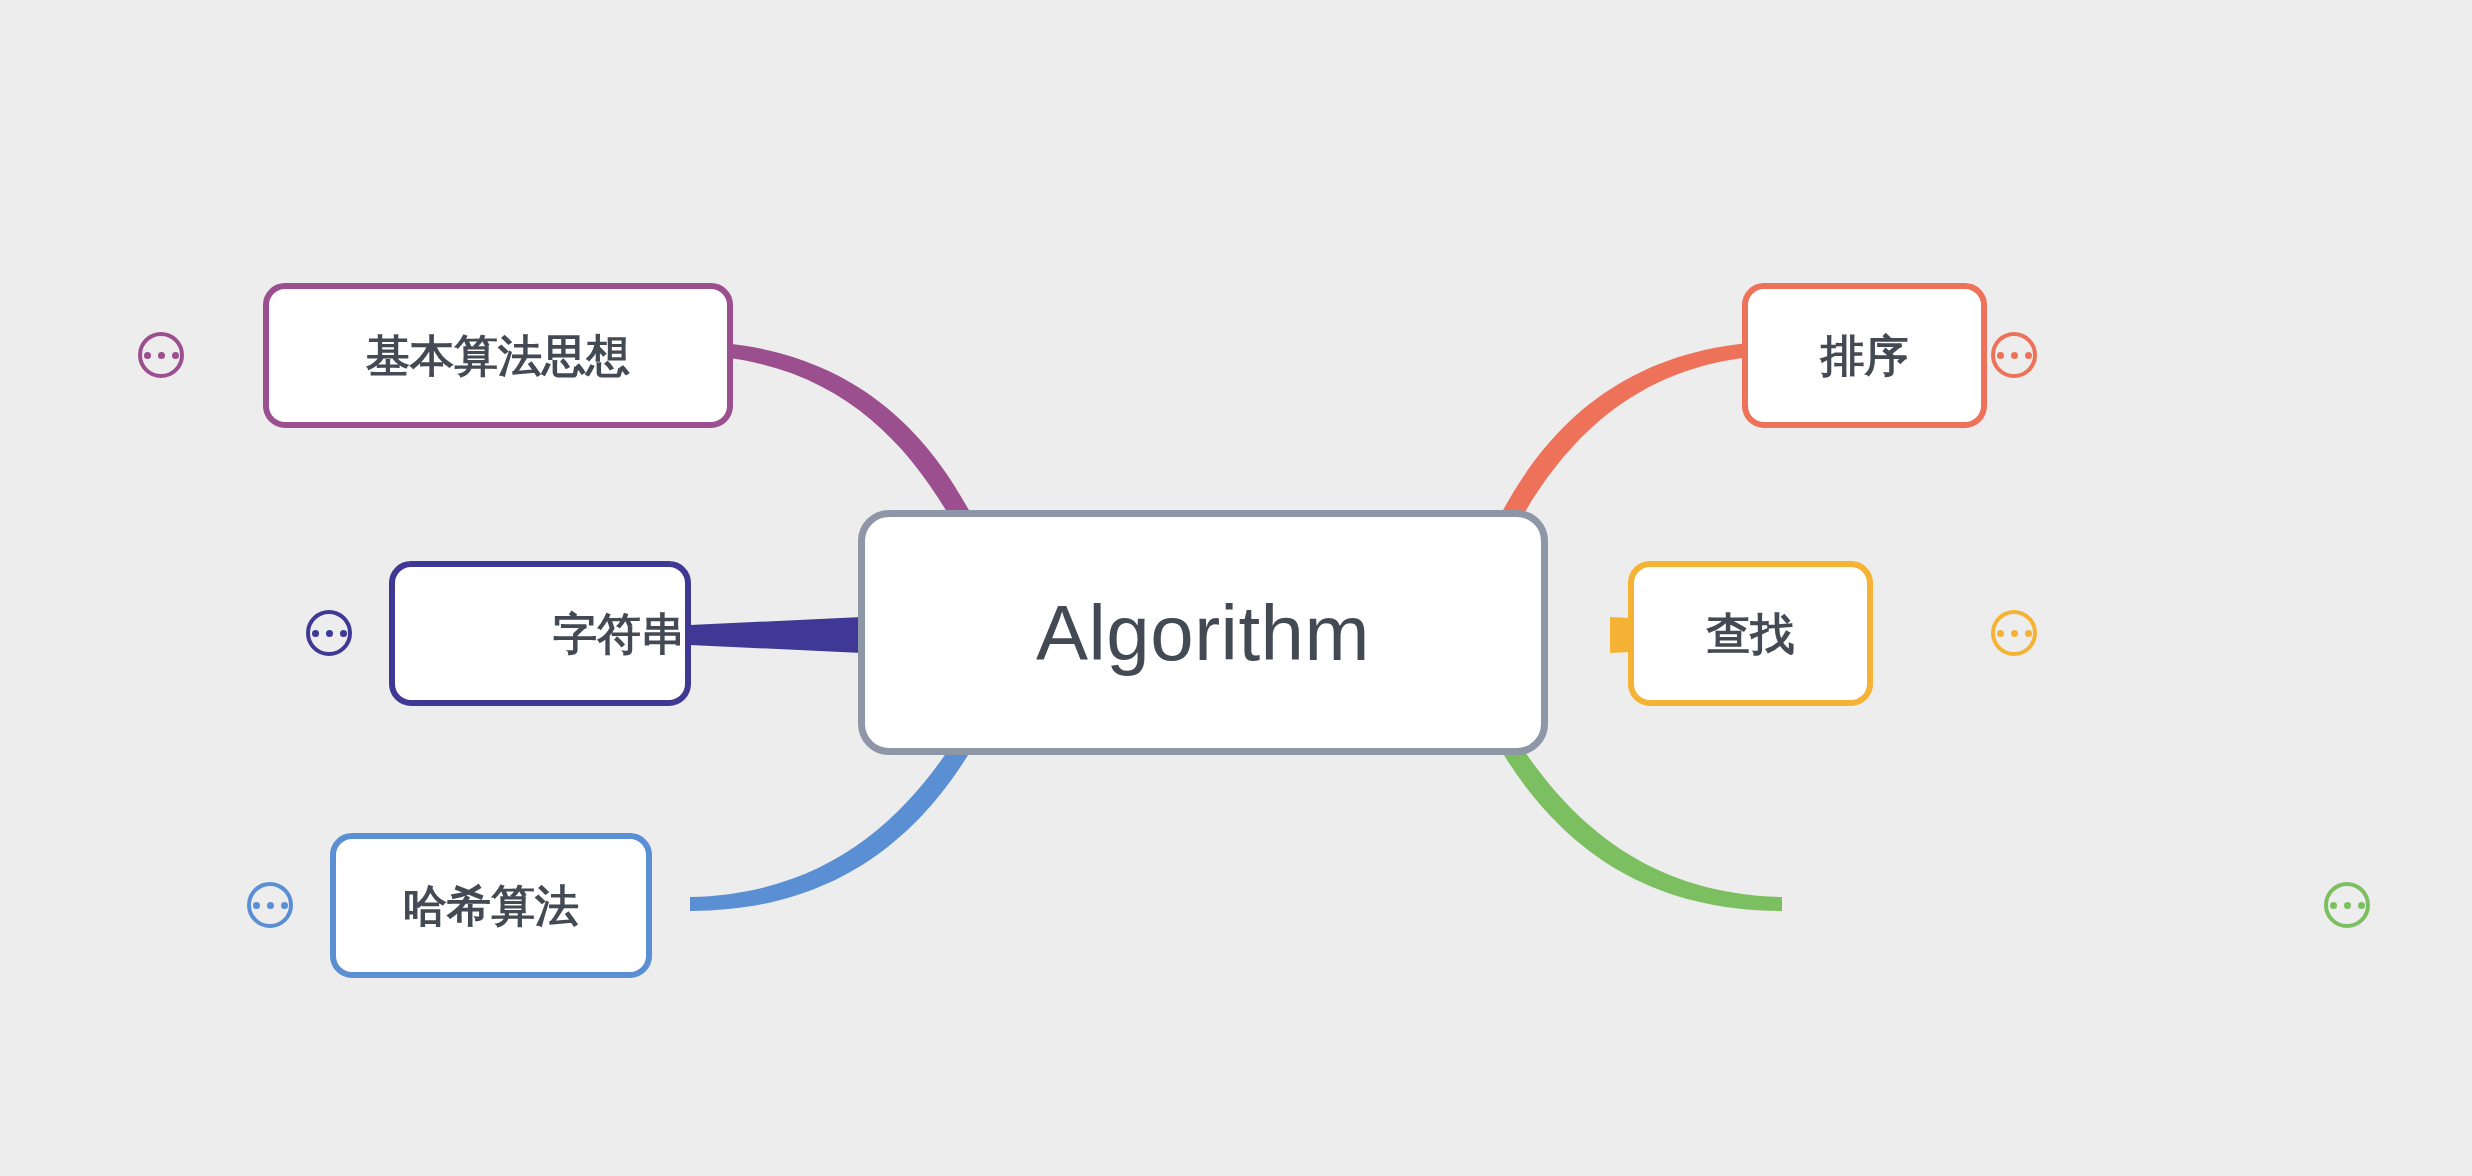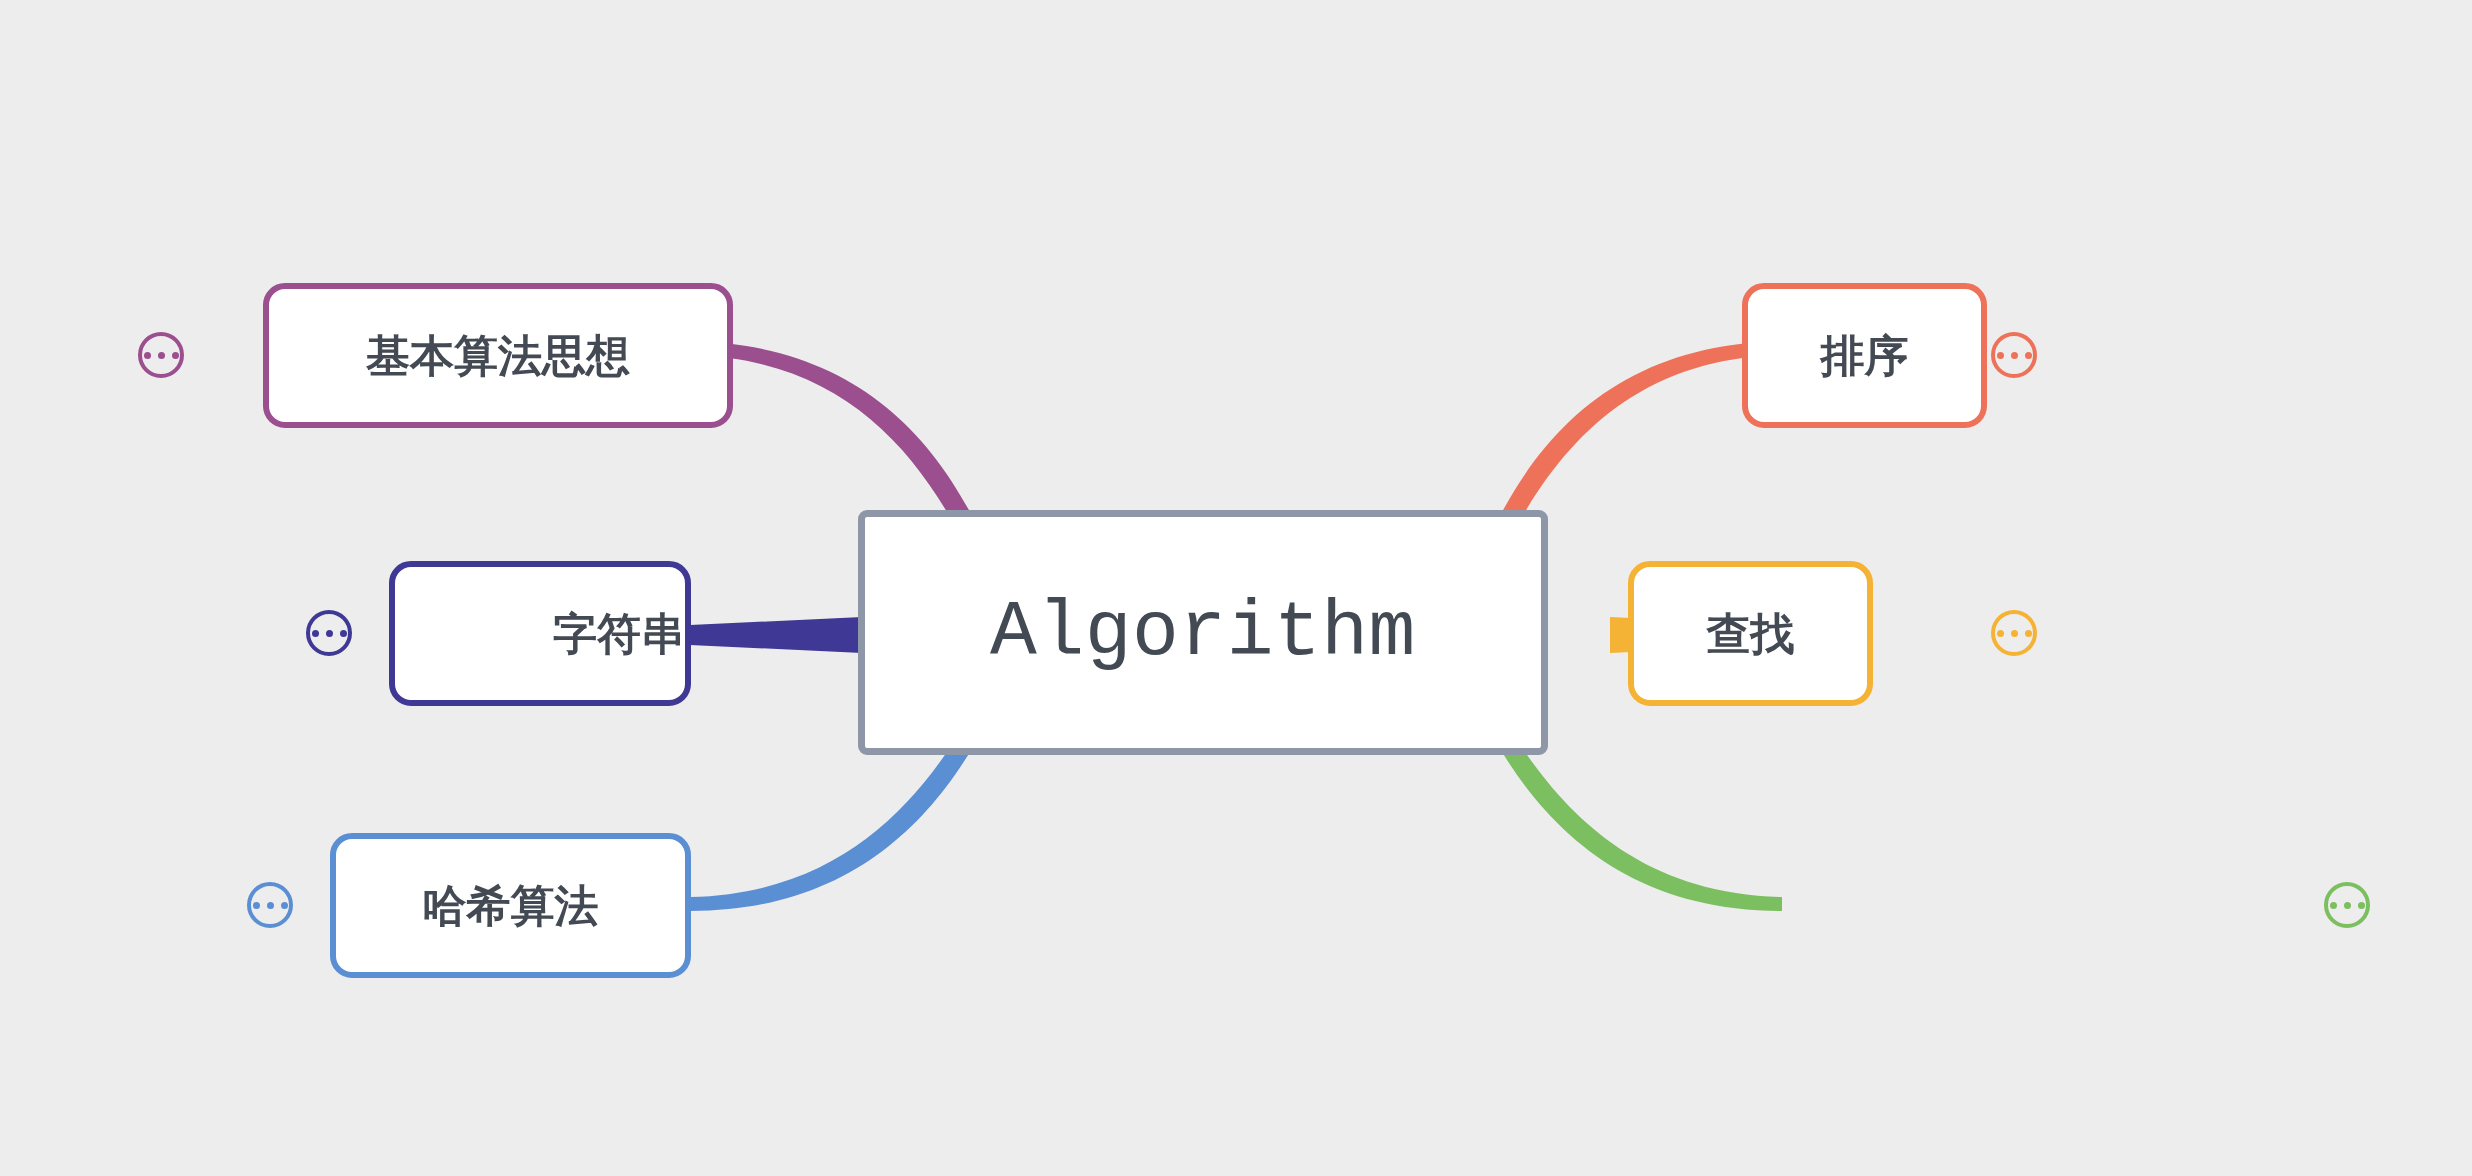--- a/index.html
+++ b/index.html
@@ -40,22 +40,21 @@
     border-radius: 22px;
     color: #434a54;
     cursor: default;
   }
   .node-label {
     white-space: nowrap;
     line-height: 1;
   }
   #node-root {
     border-width: 7px;
-    border-radius: 9px;
-    font-family: Liberation Mono, monospace;
+    border-radius: 31px;
   }
   #node-root .node-label {
     font-size: 78px;
     font-weight: 400;
     letter-spacing: 0.5px;
   }
   .node-branch .node-label {
     font-size: 44px;
     font-weight: 700;
   }
@@ -118,21 +117,21 @@
 
   <div class="node node-branch" id="node-string" style="left:389px; top:561px; width:302px; height:145px; border-color:#3f3894; background:#ffffff;justify-content:flex-end;">
     <span class="node-label">字符串</span>
   </div>
   <div class="toggle" id="toggle-string" style="left:306px; top:610px; border-color:#3f3894;">
     <span class="dot" style="background:#3f3894;"></span>
     <span class="dot" style="background:#3f3894;"></span>
     <span class="dot" style="background:#3f3894;"></span>
   </div>
 
-  <div class="node node-branch" id="node-hash-algorithm" style="left:330px; top:833px; width:361px; height:145px; border-color:#5b8fd4; background:#ffffff;">
+  <div class="node node-branch" id="node-hash-algorithm" style="left:330px; top:833px; width:322px; height:145px; border-color:#5b8fd4; background:#ffffff;">
     <span class="node-label">哈希算法</span>
   </div>
   <div class="toggle" id="toggle-hash-algorithm" style="left:247px; top:882px; border-color:#5b8fd4;">
     <span class="dot" style="background:#5b8fd4;"></span>
     <span class="dot" style="background:#5b8fd4;"></span>
     <span class="dot" style="background:#5b8fd4;"></span>
   </div>
 
   <div class="node node-branch" id="node-sorting" style="left:1714px; top:283px; width:245px; height:145px; border-color:#ee7259; background:#ffffff;margin-left:28px;">
     <span class="node-label">排序</span>

